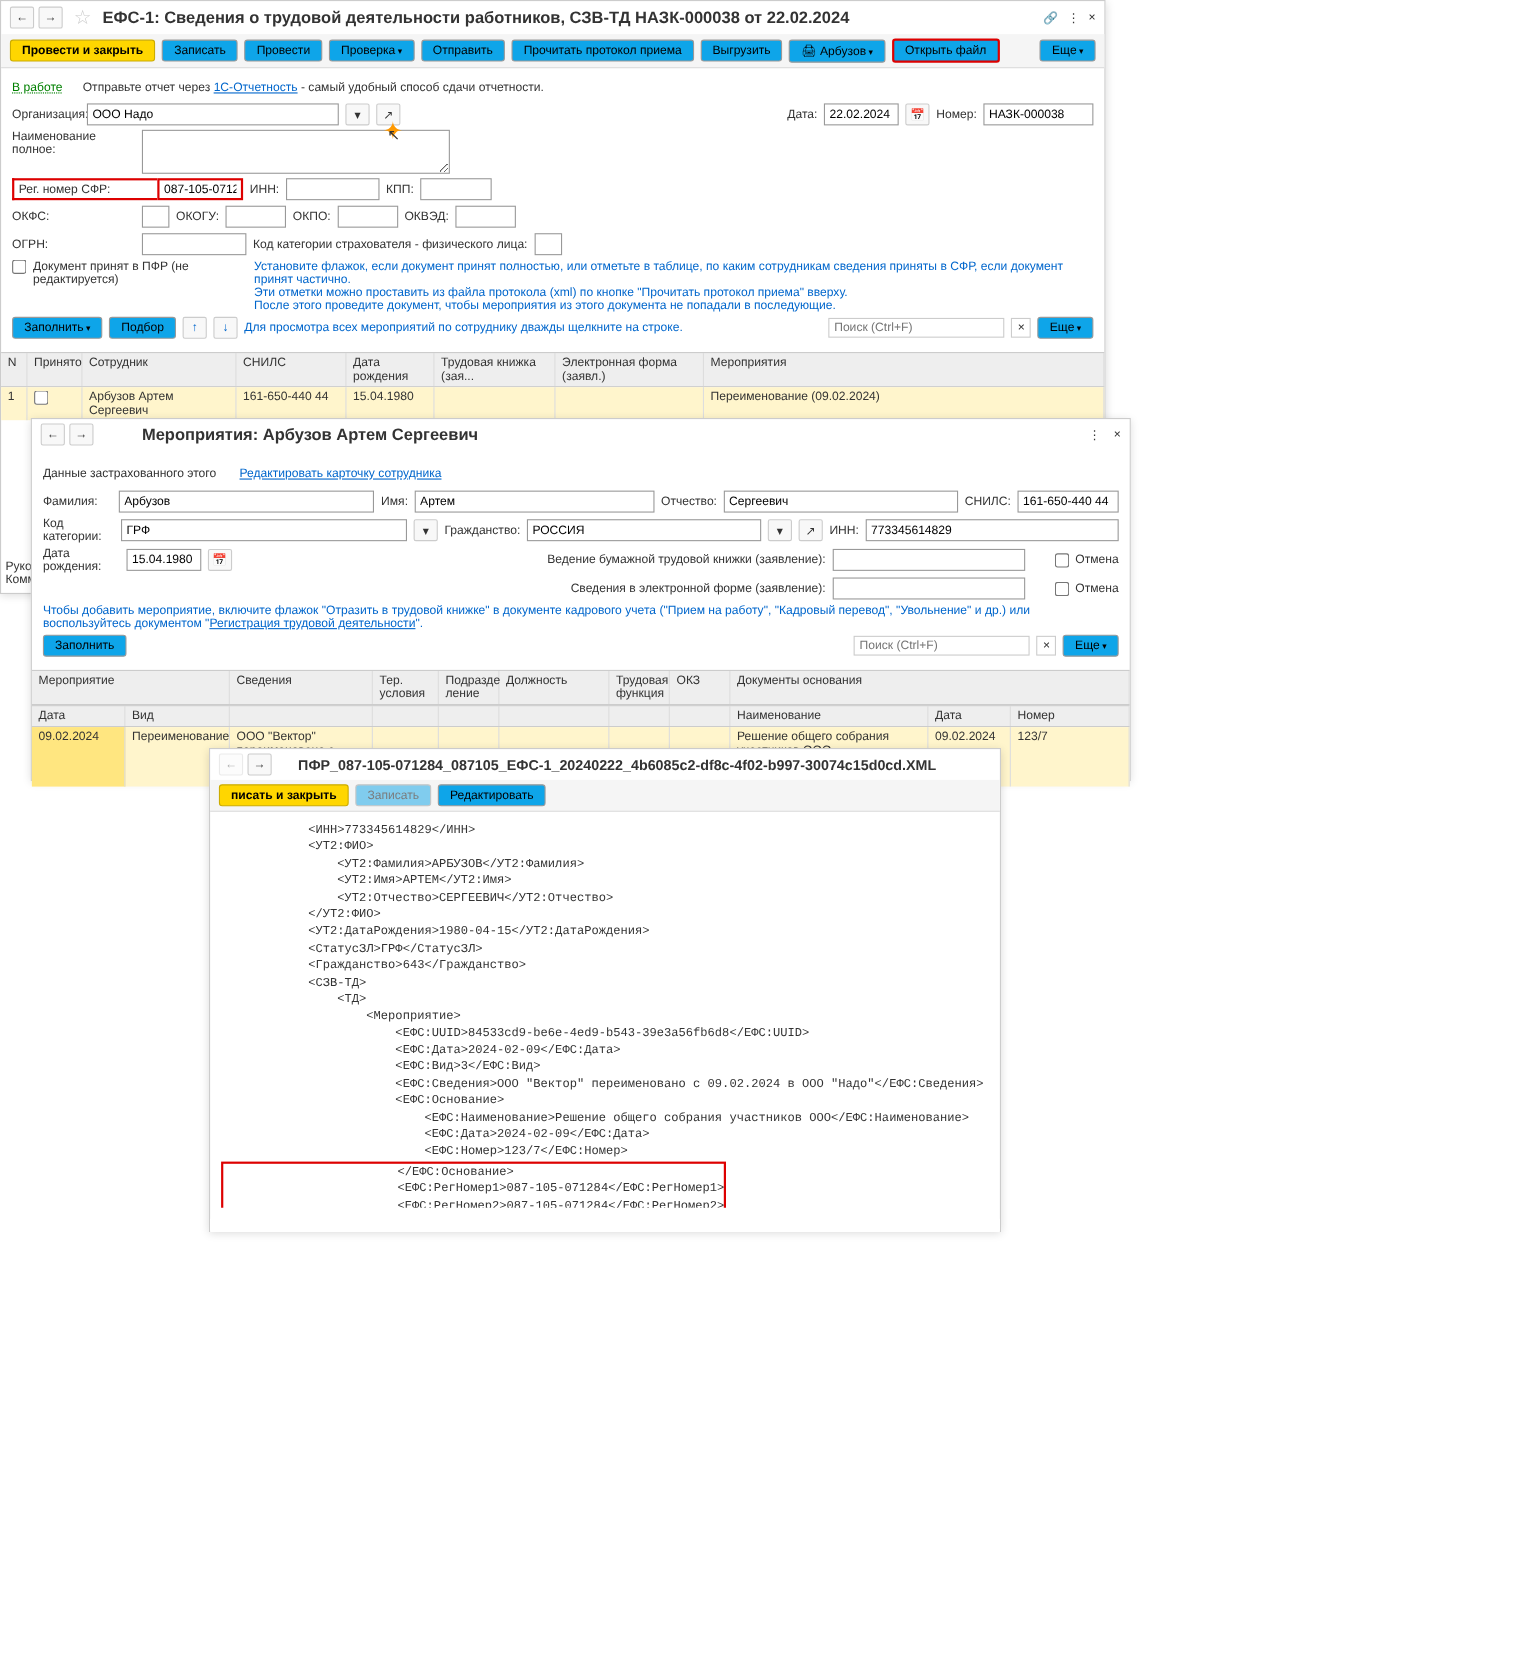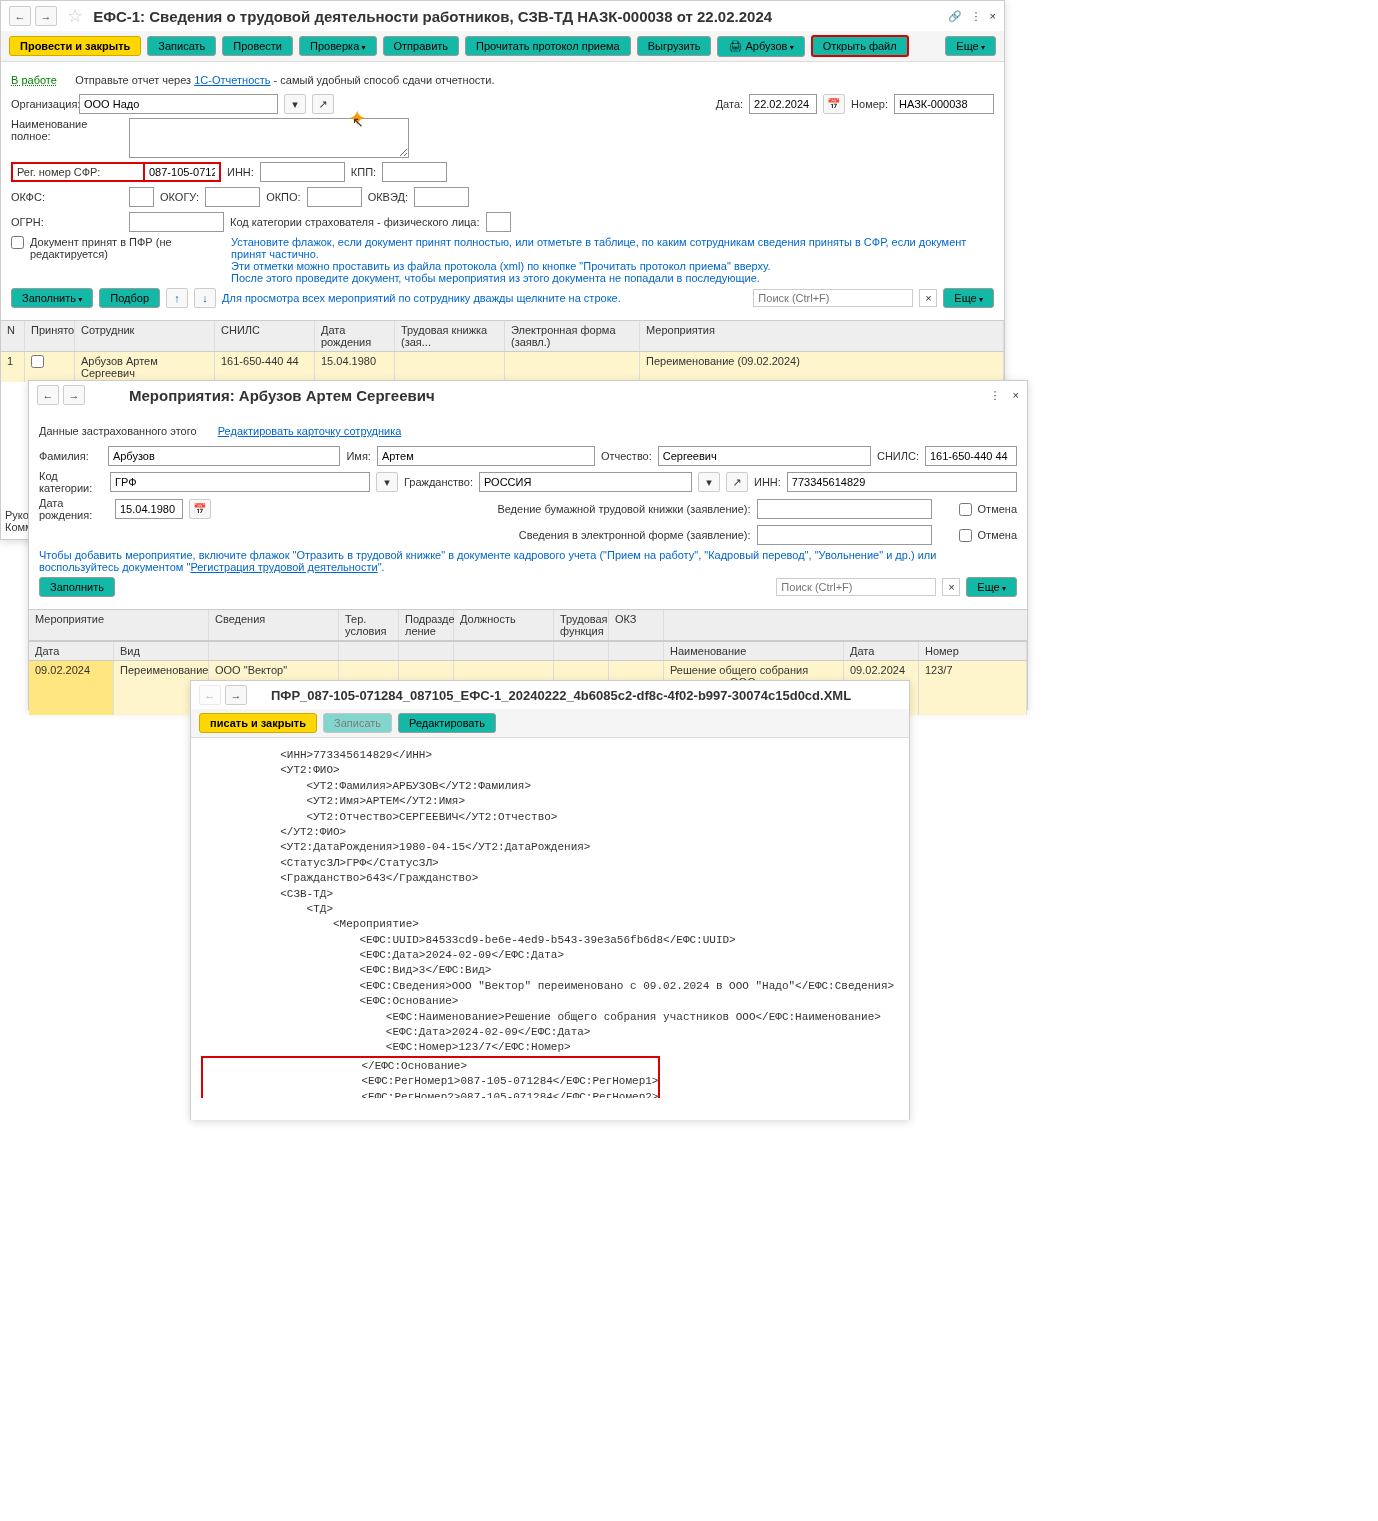--- a/index.html
+++ b/index.html
@@ -5,21 +5,21 @@
 * { box-sizing: border-box; margin: 0; padding: 0; }
 body { font-family: Arial, sans-serif; font-size: 11px; color: #333; background: #fff; position: relative; width: 1378px; height: 1521px; }
 .window { border: 1px solid #ccc; background: #fff; box-shadow: 0 2px 8px rgba(0,0,0,0.15); position: absolute; }
 .main-window { top: 0; left: 0; width: 1005px; height: 540px; }
 .title-row { display: flex; align-items: center; padding: 4px 8px; gap: 4px; }
 .nav-btn { width: 22px; height: 20px; border: 1px solid #ccc; background: #f8f8f8; display: inline-flex; align-items: center; justify-content: center; cursor: pointer; border-radius: 2px; }
 .star { font-size: 18px; color: #ccc; margin: 0 6px; }
 .title { font-size: 15px; font-weight: bold; flex: 1; }
 .title-icons { display: flex; gap: 8px; align-items: center; }
 .toolbar { display: flex; gap: 6px; padding: 4px 8px; background: #f5f5f5; border-bottom: 1px solid #ddd; align-items: center; }
-.btn { padding: 3px 10px; border: 1px solid #999; background: #14b8a6; cursor: pointer; border-radius: 3px; font-size: 11px; white-space: nowrap; }
+.btn { padding: 3px 10px; border: 1px solid #999; background: #0ea5e9; cursor: pointer; border-radius: 3px; font-size: 11px; white-space: nowrap; }
 .btn.yellow { background: #ffd600; border-color: #ccac00; font-weight: bold; }
 .btn.highlight { border: 2px solid #d00; }
 .spacer { flex: 1; }
 .caret::after { content: " ▾"; font-size: 8px; }
 .content { padding: 8px 10px; }
 .info-line { padding: 4px 0; }
 .link-green { color: #008000; text-decoration: underline; cursor: pointer; }
 .link-blue { color: #0066cc; text-decoration: underline; cursor: pointer; }
 .form-row { display: flex; align-items: center; gap: 6px; margin: 3px 0; min-height: 22px; }
 .form-label { font-size: 11px; }
@@ -73,21 +73,21 @@
   <div class="content">
     <div class="info-line">
       <span class="link-green" style="text-decoration:underline dotted">В работе</span>
       &nbsp;&nbsp;&nbsp;&nbsp;
       <span>Отправьте отчет через </span>
       <span class="link-blue">1С-Отчетность</span>
       <span> - самый удобный способ сдачи отчетности.</span>
     </div>
     <div class="form-row">
       <span class="form-label" style="width:62px">Организация:</span>
-      <input class="input" style="width: 199px;" value="ООО Надо">
+      <input class="input" style="width: 229px;" value="ООО Надо">
       <span class="nav-btn">▾</span>
       <span class="nav-btn">↗</span>
       <span class="spacer"></span>
       <span class="form-label">Дата:</span>
       <input class="input" style="width: 68px;" value="22.02.2024">
       <span class="nav-btn">📅</span>
       <span class="form-label">Номер:</span>
       <input class="input" style="width: 100px;" value="НАЗК-000038">
     </div>
     <div class="form-row" style="align-items:flex-start">
@@ -233,20 +233,21 @@
     </div>
   </div>
   <div class="table-header">
     <div class="th" style="width:180px">Мероприятие</div>
     <div class="th" style="width:130px">Сведения</div>
     <div class="th" style="width:60px">Тер. условия</div>
     <div class="th" style="width:55px">Подразде ление</div>
     <div class="th" style="width:100px">Должность</div>
     <div class="th" style="width:55px">Трудовая функция</div>
     <div class="th" style="width:55px">ОКЗ</div>
+    <div class="th" style="flex:1">Документы основания</div>
   </div>
   <div class="table-header sub-header2">
     <div class="th" style="width:85px">Дата</div>
     <div class="th" style="width:95px">Вид</div>
     <div class="th" style="width:130px"></div>
     <div class="th" style="width:60px"></div>
       <div class="th" style="width:55px"></div>
       <div class="th" style="width:100px"></div>
       <div class="th" style="width:55px"></div>
       <div class="th" style="width:55px"></div>

